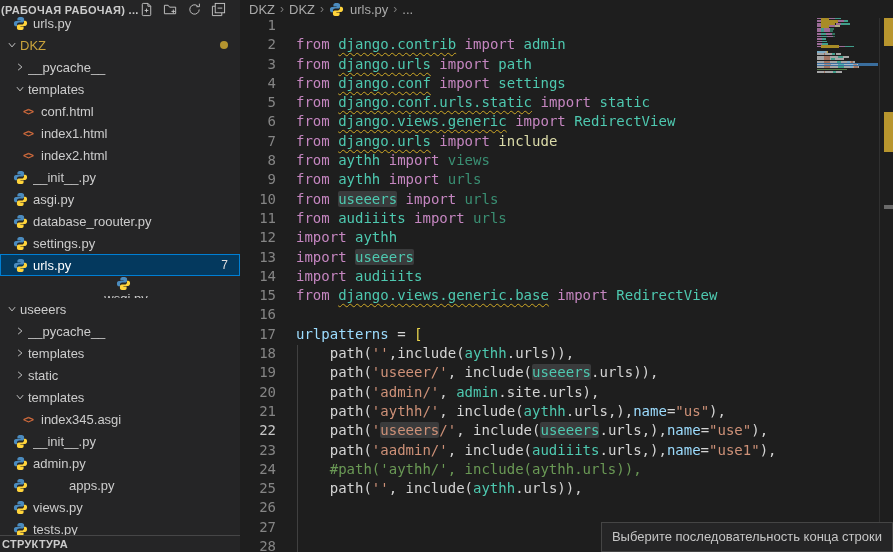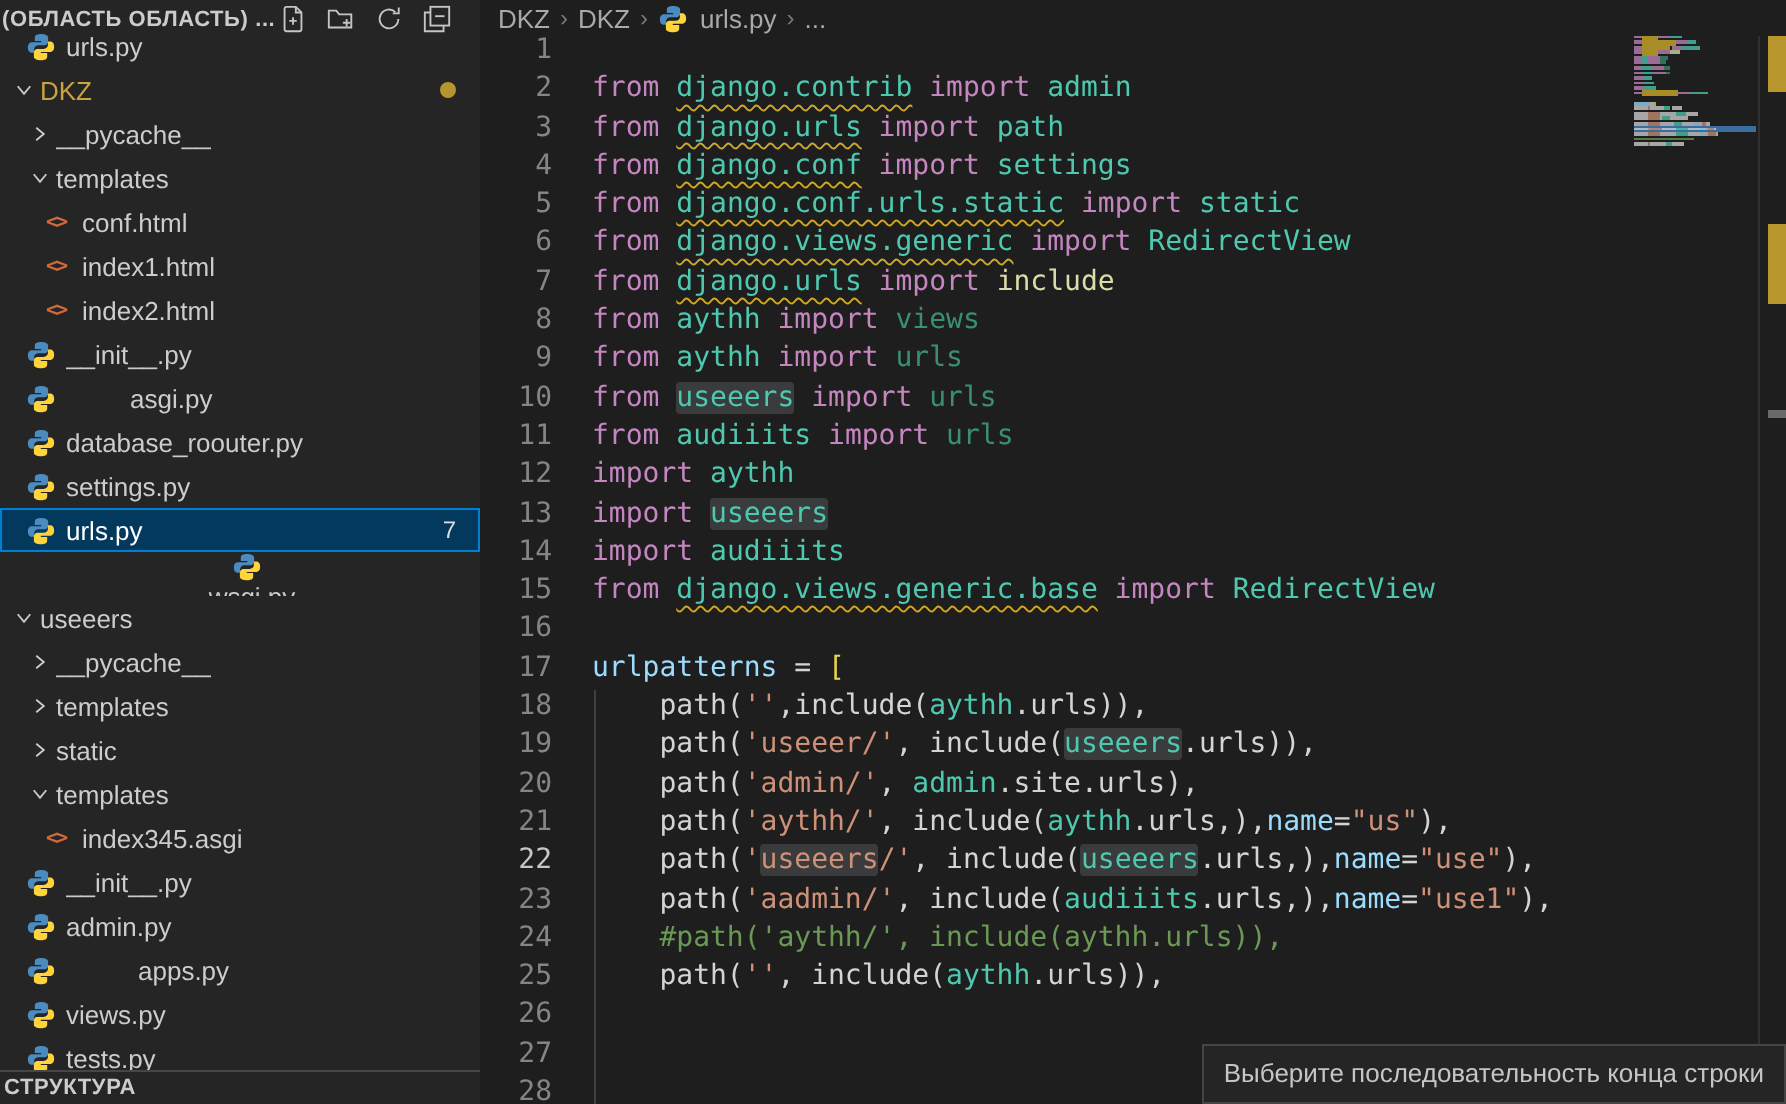--- a/index.html
+++ b/index.html
@@ -57,21 +57,21 @@
   .tooltip{position:absolute;right:0;bottom:0;z-index:5;background:#252526;border:1px solid #454545;
     color:#c5c5c5;font-size:13px;padding:6px 10px 7px 10px;white-space:nowrap;}
 </style>
 </head>
 <body>
 
 <div class="app">
 
   <aside class="sidebar">
     <div class="expl-header">
-      <span class="expl-title">(ОБЛАСТЬ ОБЛАСТЬ) ...</span>
+      <span class="expl-title">(РАБОЧАЯ РАБОЧАЯ) ...</span>
       <span class="expl-actions" id="expl-actions">
           <span class="abtn">
             <svg width="15" height="15" viewBox="0 0 16 16">
               <path d="M9.5 1.5h-5a1 1 0 0 0-1 1v11a1 1 0 0 0 1 1h7a1 1 0 0 0 1-1V4.5z" fill="none" stroke="#c5c5c5"></path>
               <path d="M9.5 1.5v3h3" fill="none" stroke="#c5c5c5"></path>
               <path d="M6 9h4M8 7v4" stroke="#c5c5c5"></path>
             </svg>
           </span>
           <span class="abtn">
             <svg width="15" height="15" viewBox="0 0 16 16">
@@ -149,21 +149,21 @@
         </div>
         <div class="trow" style="padding-left: 12px;">
           <span class="ficon">
             <svg width="15" height="15" viewBox="0 0 16 16">
               <path fill="#4B8BBE" d="M7.9 1C6.1 1 4.7 1.5 4.7 3v1.8h3.4v.6H3.2C1.7 5.4 1 6.7 1 8.2c0 1.5.6 2.8 2.1 2.8h1.2V9.2C4.3 7.9 5.4 7 6.6 7h3.3c1 0 1.9-.9 1.9-2V3c0-1.4-1.5-2-3.9-2z"></path>
               <path fill="#FFD43B" d="M8.1 15c1.8 0 3.2-.5 3.2-2v-1.8H7.9v-.6h4.9c1.5 0 2.2-1.3 2.2-2.8 0-1.5-.6-2.8-2.1-2.8h-1.2v1.8c0 1.3-1.1 2.2-2.3 2.2H6.1c-1 0-1.9.9-1.9 2V13c0 1.4 1.5 2 3.9 2z"></path>
             </svg>
           </span>
           <span class="tlabel">__init__.py</span>
         </div>
-        <div class="trow" style="padding-left: 12px; gap: 32px;">
+        <div class="trow" style="padding-left: 12px;">
           <span class="ficon">
             <svg width="15" height="15" viewBox="0 0 16 16">
               <path fill="#4B8BBE" d="M7.9 1C6.1 1 4.7 1.5 4.7 3v1.8h3.4v.6H3.2C1.7 5.4 1 6.7 1 8.2c0 1.5.6 2.8 2.1 2.8h1.2V9.2C4.3 7.9 5.4 7 6.6 7h3.3c1 0 1.9-.9 1.9-2V3c0-1.4-1.5-2-3.9-2z"></path>
               <path fill="#FFD43B" d="M8.1 15c1.8 0 3.2-.5 3.2-2v-1.8H7.9v-.6h4.9c1.5 0 2.2-1.3 2.2-2.8 0-1.5-.6-2.8-2.1-2.8h-1.2v1.8c0 1.3-1.1 2.2-2.3 2.2H6.1c-1 0-1.9.9-1.9 2V13c0 1.4 1.5 2 3.9 2z"></path>
             </svg>
           </span>
           <span class="tlabel">asgi.py</span>
         </div>
         <div class="trow" style="padding-left: 12px;">
           <span class="ficon">

